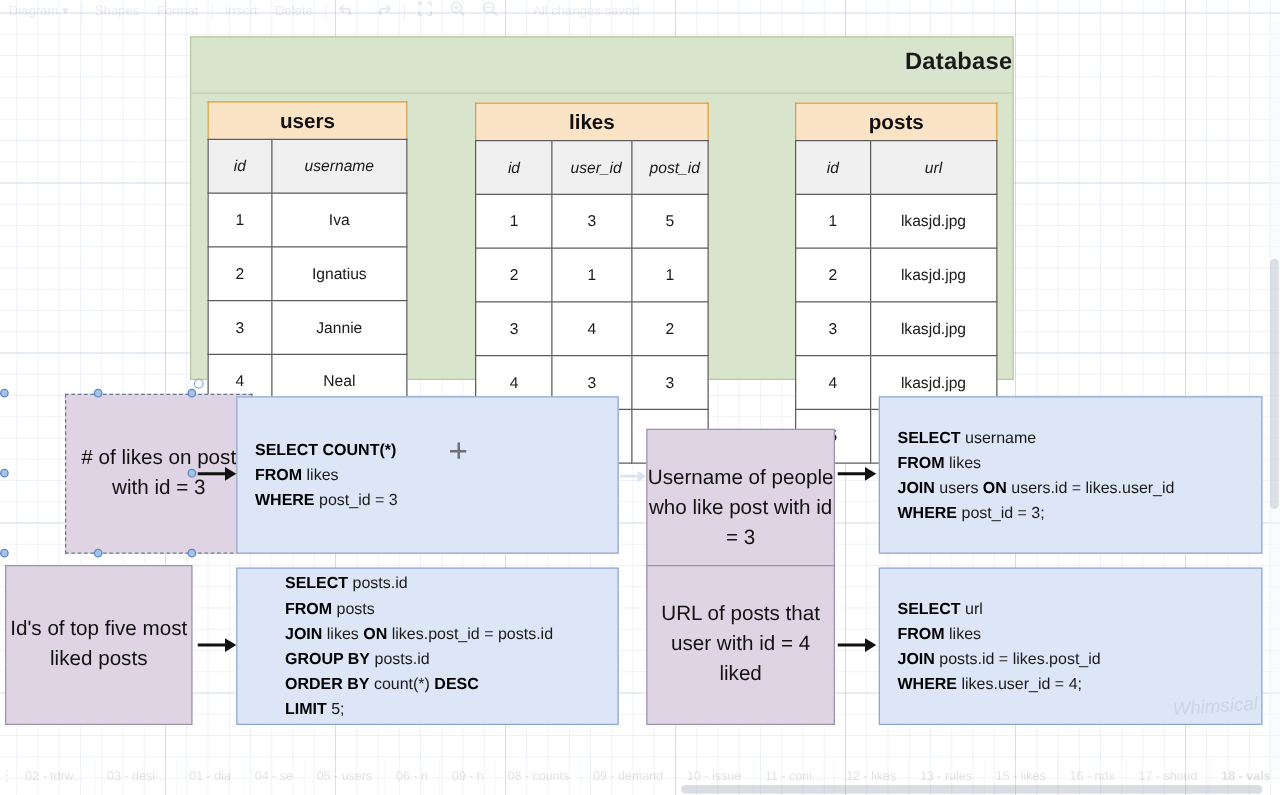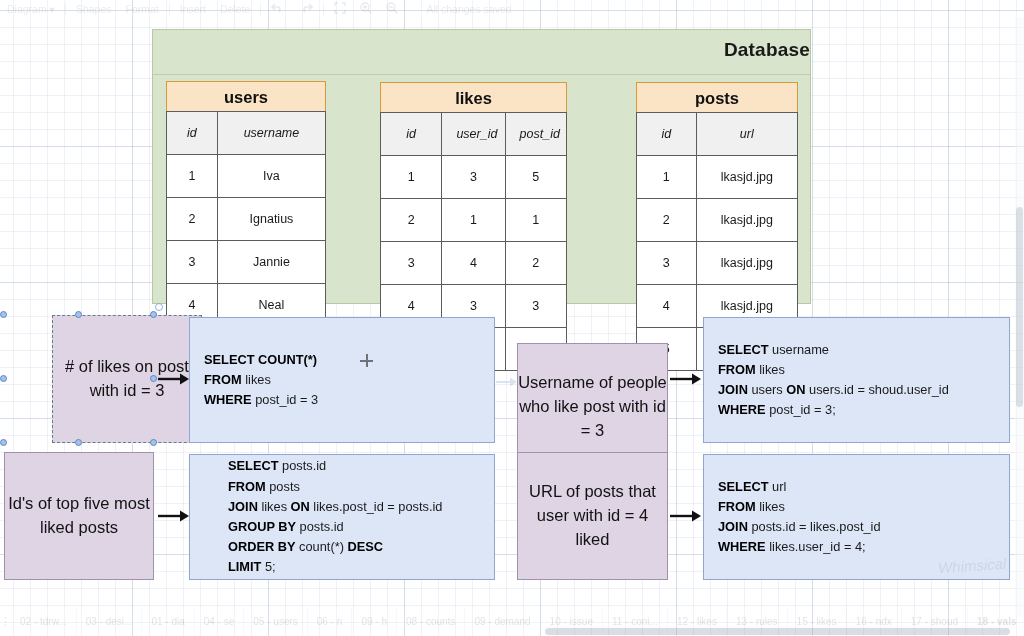--- a/index.html
+++ b/index.html
@@ -349,21 +349,21 @@
   <svg width="32" height="14" viewBox="0 0 32 14">
       <path d="M0 7 H22" stroke="#111" stroke-width="2.4"></path>
       <path d="M22 1.5 L31 7 L22 12.5 Z" fill="#111"></path>
     </svg>
 </div>
 
 <div class="qbox sql" style="left:703px;top:317px;width:307px;height:126px;">
   <div class="sqlwrap">
     <div><span class="kw">SELECT</span><span> username</span></div>
     <div><span class="kw">FROM</span><span> likes</span></div>
-    <div><span class="kw">JOIN</span><span> users </span><span class="kw">ON</span><span> users.id = shoud.user_id</span></div>
+    <div><span class="kw">JOIN</span><span> users </span><span class="kw">ON</span><span> users.id = likes.user_id</span></div>
     <div><span class="kw">WHERE</span><span> post_id = 3;</span></div>
   </div>
 </div>
 
 <div class="qbox prompt" style="left:4px;top:452px;width:150px;height:128px;">
   <span>Id's of top five most liked posts</span>
 </div>
 
 <div class="arrow" style="left:158px;top:509px;">
   <svg width="32" height="14" viewBox="0 0 32 14">

